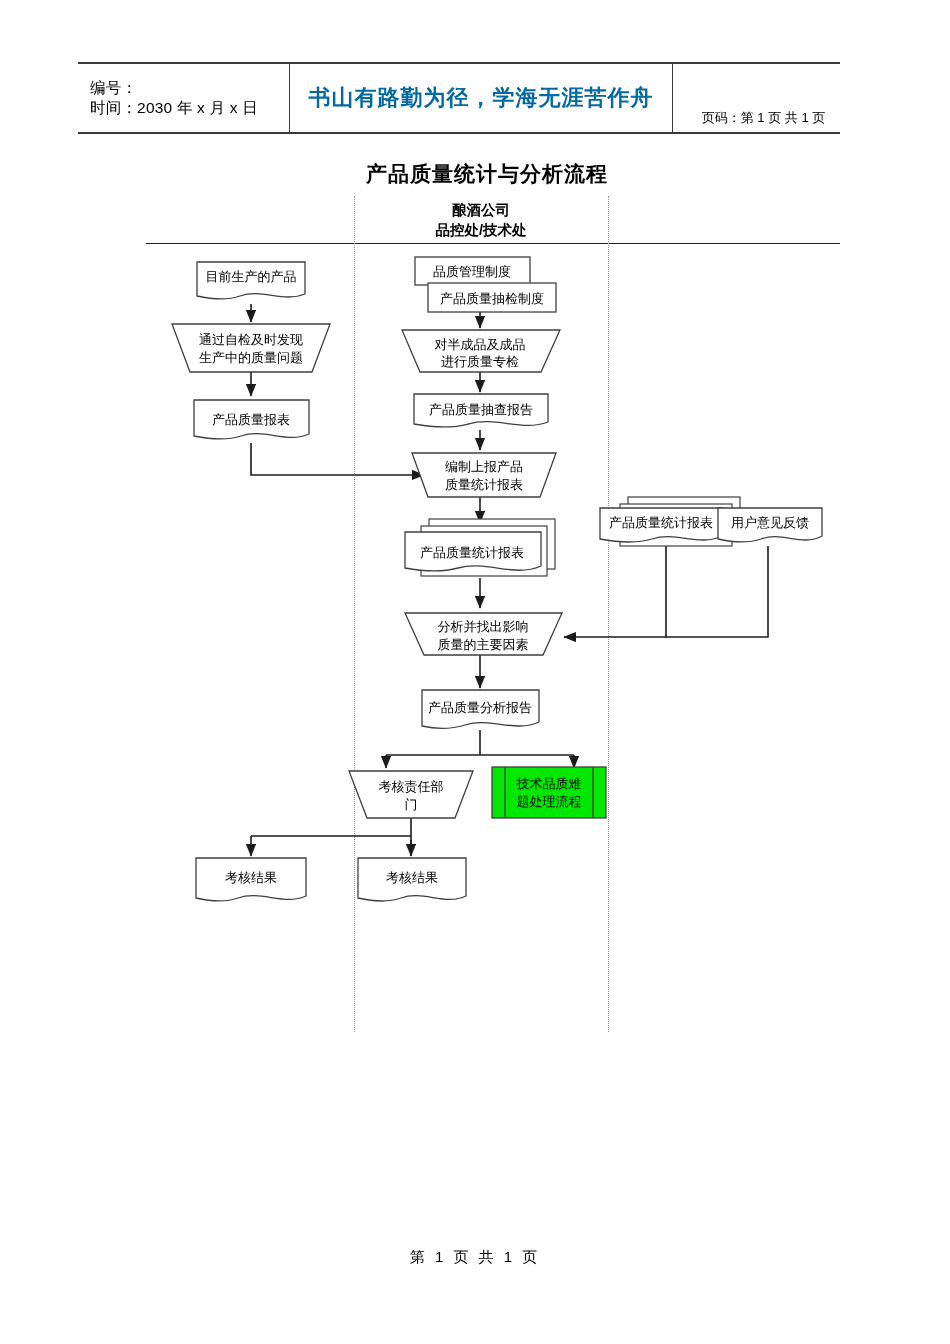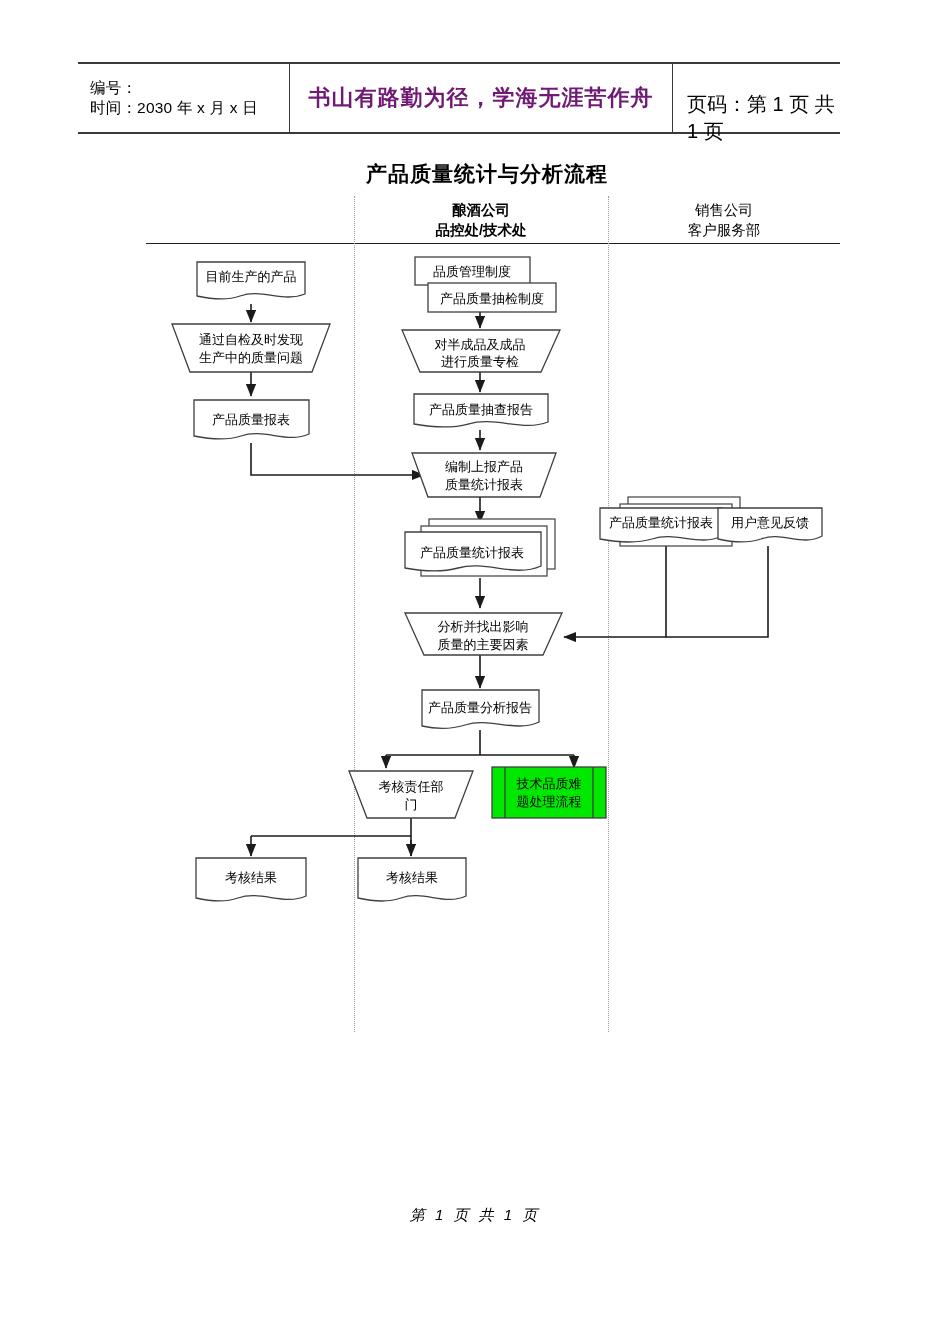--- a/index.html
+++ b/index.html
@@ -18,23 +18,23 @@
     position:absolute;left:78px;top:62px;width:762px;height:72px;
     border-top:2px solid #3a3a3a;border-bottom:2px solid #3a3a3a;
     box-sizing:border-box;
     display:flex;align-items:stretch;
   }
   .hdr-cell{display:flex;flex-direction:column;justify-content:center;box-sizing:border-box;}
   .hdr-c1{width:212px;padding-left:12px;border-right:1.5px solid #3a3a3a;}
   .hdr-c2{width:383px;display:flex;align-items:center;justify-content:center;border-right:1.5px solid #3a3a3a;}
   .hdr-c3{flex:1;display:flex;align-items:center;padding-left:14px;}
   .hdr-line{font-size:15.5px;line-height:20px;letter-spacing:.2px;}
-  .slogan{color:#701a75;font-size:22px;font-weight:bold;letter-spacing:1px;
+  .slogan{color:#0369a1;font-size:22px;font-weight:bold;letter-spacing:1px;
           font-family:"DejaVu Serif","Liberation Serif",serif;}
-  .pagenum{font-size:20px;margin-top:40px;}
+  .pagenum{font-size:13px;margin-top:40px;}
 
   
   .title{
     position:absolute;left:0;top:160px;width:950px;text-align:center;
     font-size:21px;font-weight:bold;letter-spacing:1px;padding-left:12px;
   }
   .lane-hdr{
     position:absolute;text-align:center;font-size:14.5px;line-height:20px;
   }
   .lane-rule{position:absolute;left:146px;top:243px;width:694px;height:0;border-top:1.6px solid #222;}
@@ -43,22 +43,22 @@
   
   svg.flow{position:absolute;left:0;top:0;width:950px;height:1344px;}
   svg.flow text{font-family:"Liberation Sans","DejaVu Sans",sans-serif;font-size:13px;fill:#000;}
   .shp{fill:#ffffff;stroke:#3f3f3f;stroke-width:1.3;}
   .shp-green{fill:#00e800;stroke:#3f3f3f;stroke-width:1.3;}
   .shp-back{fill:#ffffff;stroke:#3f3f3f;stroke-width:1.2;}
   .ln{stroke:#1b1b1b;stroke-width:1.6;fill:none;}
 
   
   .footer{
-    position:absolute;left:0;top:1206px;width:950px;text-align:center;
-    font-size:15px;letter-spacing:3px;font-style:italic;
+    position:absolute;left:0;top:1248px;width:950px;text-align:center;
+    font-size:15px;letter-spacing:3px;
   }
 </style>
 </head>
 <body>
 
 <div class="page">
 
   <div class="hdr">
     <div class="hdr-cell hdr-c1">
       <div class="hdr-line">编号：</div>
@@ -71,24 +71,20 @@
       <div class="pagenum">页码：第 1 页  共 1 页</div>
     </div>
   </div>
 
   <div class="title">产品质量统计与分析流程</div>
 
   <div class="lane-hdr" style="left:354px;top:200px;width:254px;font-weight:bold;">
     <div>酿酒公司</div>
     <div>品控处/技术处</div>
   </div>
-  <div class="lane-hdr" style="left:608px;top:200px;width:232px;">
-    <div>销售公司</div>
-    <div>客户服务部</div>
-  </div>
 
   <div class="lane-rule"></div>
   <div class="lane-sep" style="left:354px;top:196px;height:836px;"></div>
   <div class="lane-sep" style="left:608px;top:196px;height:836px;"></div>
 
   <svg class="flow" viewBox="0 0 950 1344">
     <defs>
       <marker id="ar" markerWidth="9" markerHeight="9" refX="7.5" refY="3.2" orient="auto" markerUnits="strokeWidth">
         <path d="M0,0 L8,3.2 L0,6.4 z" fill="#1b1b1b"></path>
       </marker>

